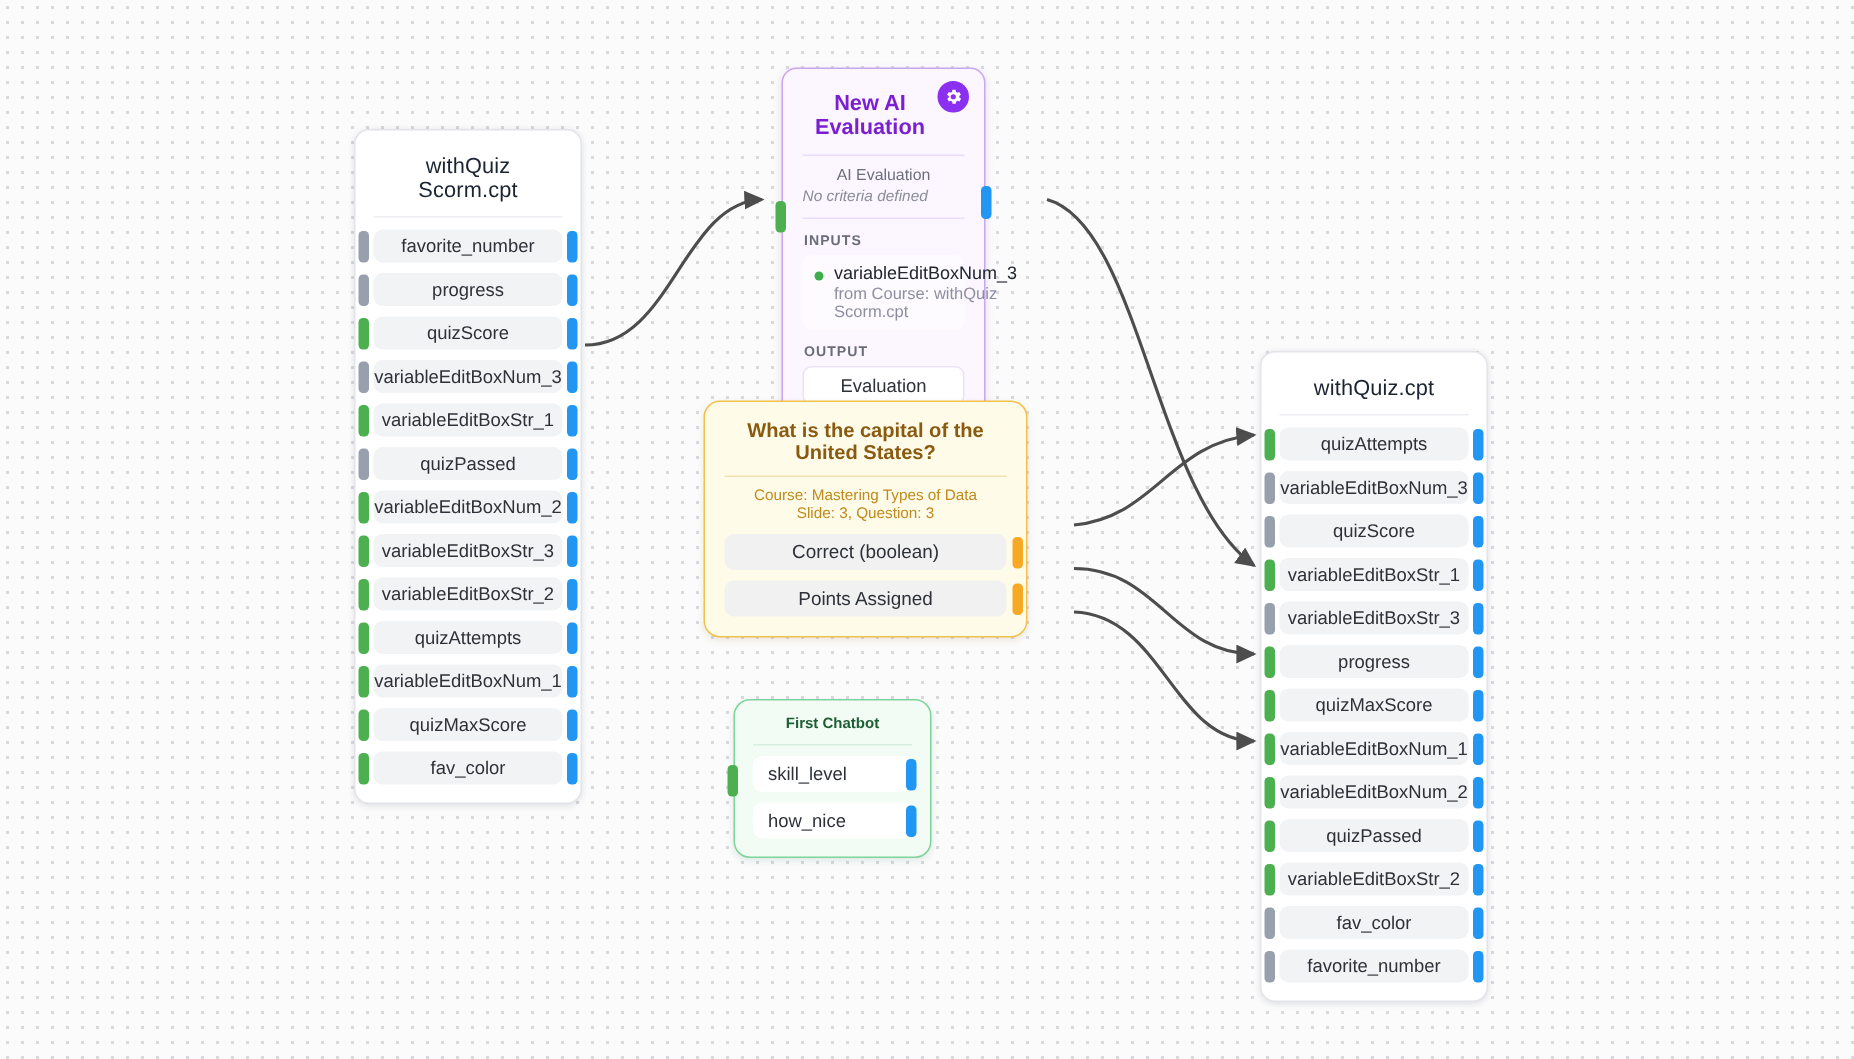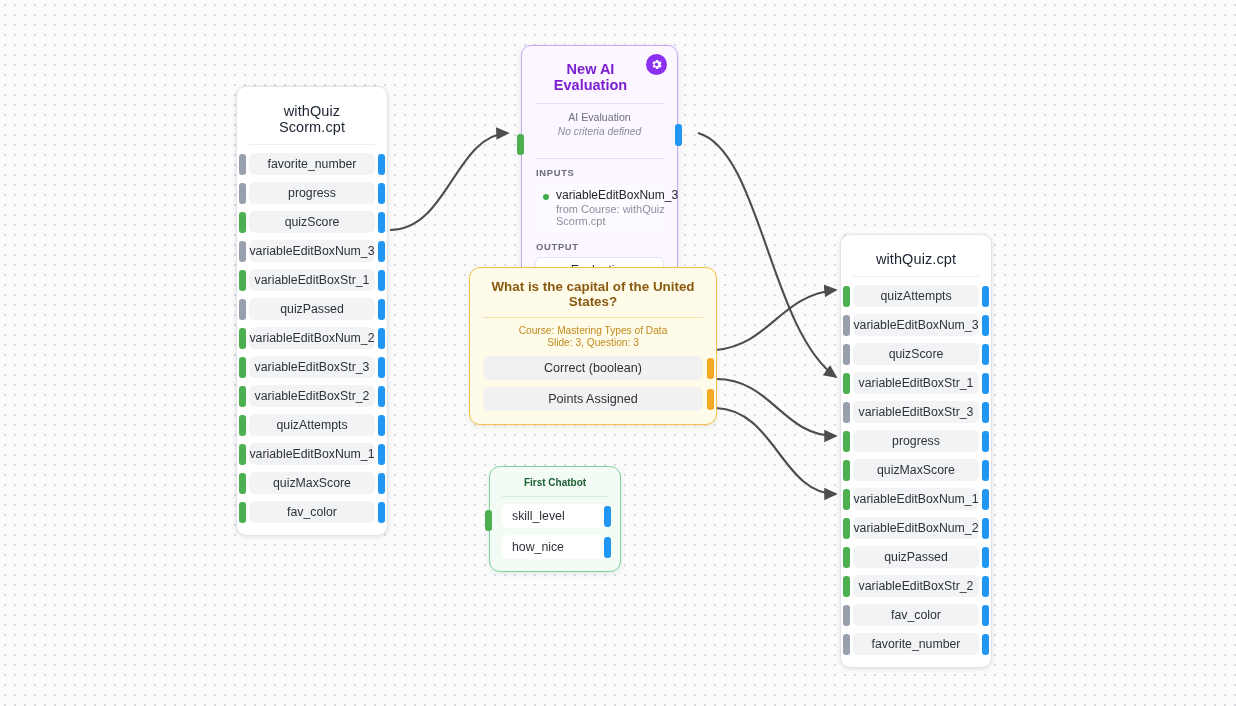--- a/index.html
+++ b/index.html
@@ -53,21 +53,21 @@
     box-shadow:0 2px 6px rgba(90,40,140,.13);
     padding:10px 13px 13px 13px;
   }
   .ai-title{color:#7b1fd1;font-weight:bold;font-size:14.5px;text-align:center;padding:5px 18px 8px 0;}
   .ai-gear{
     position:absolute;right:10px;top:8px;width:21px;height:21px;border-radius:50%;
     background:#8b2ff0;display:flex;align-items:center;justify-content:center;
   }
   .ai-divider{height:1px;background:#ecdcfb;margin:2px 0 7px 0;}
   .ai-sub{text-align:center;font-size:10.6px;color:#6c6f7a;}
-  .ai-sub2{text-align:center;font-size:10.3px;color:#8a8d99;font-style:italic;margin-top:3px;padding-bottom:21px;border-bottom:1px solid #ecdcfb;}
+  .ai-sub2{text-align:left;font-size:10.3px;color:#8a8d99;font-style:italic;margin-top:3px;padding-bottom:8px;border-bottom:1px solid #ecdcfb;}
   .ai-sec{font-size:9.4px;letter-spacing:.7px;color:#6a6d78;font-weight:bold;margin:8px 0 5px 1px;}
   .ai-input-box{background:#fdfbff;border-radius:6px;padding:5px 8px 6px 8px;display:flex;gap:7px;align-items:flex-start;}
   .dot-green{width:6px;height:6px;border-radius:50%;background:#3fae4a;margin-top:6px;flex:none;}
   .ai-in-name{font-size:12px;color:#22262e;}
   .ai-in-src{font-size:11px;color:#8d8fa0;margin-top:1px;}
   .ai-out-box{background:#ffffff;border:1px solid #ece2f7;border-radius:6px;height:24px;display:flex;align-items:center;justify-content:center;font-size:12.3px;color:#2e3238;}
 
   
   .q-node{
     background:#fffbe9;border:1.5px solid #f2c14b;border-radius:11px;
@@ -178,21 +178,21 @@
           <span class="handle h-right hb"></span>
         </div>
         <div class="row">
           <span class="handle h-left hg"></span>
           <span>fav_color</span>
           <span class="handle h-right hb"></span>
         </div>
       </div>
   </div>
 
-  <div class="node ai-node" style="left:521px;top:45px;width:157px;">
+  <div class="node ai-node" style="left:521px;top:45px;width:136px;">
     <div class="ai-gear">
       <svg width="13" height="13" viewBox="0 0 24 24" aria-hidden="true">
         <path fill="#ffffff" d="M19.4 13a7.6 7.6 0 0 0 0-2l2-1.5-2-3.4-2.4 1a7.5 7.5 0 0 0-1.7-1l-.4-2.6h-4l-.4 2.6c-.6.2-1.2.6-1.7 1l-2.4-1-2 3.4L6.6 11a7.6 7.6 0 0 0 0 2l-2 1.5 2 3.4 2.4-1c.5.4 1.1.8 1.7 1l.4 2.6h4l.4-2.6c.6-.2 1.2-.6 1.7-1l2.4 1 2-3.4-2-1.5z"></path>
         <circle cx="12" cy="12" r="3.2" fill="#8b2ff0"></circle>
       </svg>
     </div>
     <div class="ai-title">New AI Evaluation</div>
     <div class="ai-divider"></div>
     <div class="ai-sub">AI Evaluation</div>
     <div class="ai-sub2">No criteria defined</div>
@@ -205,21 +205,21 @@
       </span>
     </div>
     <div class="ai-sec">OUTPUT</div>
     <div class="ai-out-box">
       <span>Evaluation</span>
     </div>
     <span class="handle hg" style="left:-5px;top:88px;margin-top:0;"></span>
     <span class="handle hb" style="right:-5px;top:78px;margin-top:0;height:22px;"></span>
   </div>
 
-  <div class="node q-node" style="left:469px;top:267px;width:248px;">
+  <div class="node q-node" style="left:469px;top:267px;width:216px;">
     <div class="q-title">What is the capital of the United States?</div>
     <div class="q-sub">Course: Mastering Types of Data</div>
     <div class="q-sub2">Slide: 3, Question: 3</div>
     <div class="rows" id="question-rows">
         <div class="row">
           <span>Correct (boolean)</span>
           <span class="handle h-right ho" style="right: -11px;"></span>
         </div>
         <div class="row">
           <span>Points Assigned</span>

